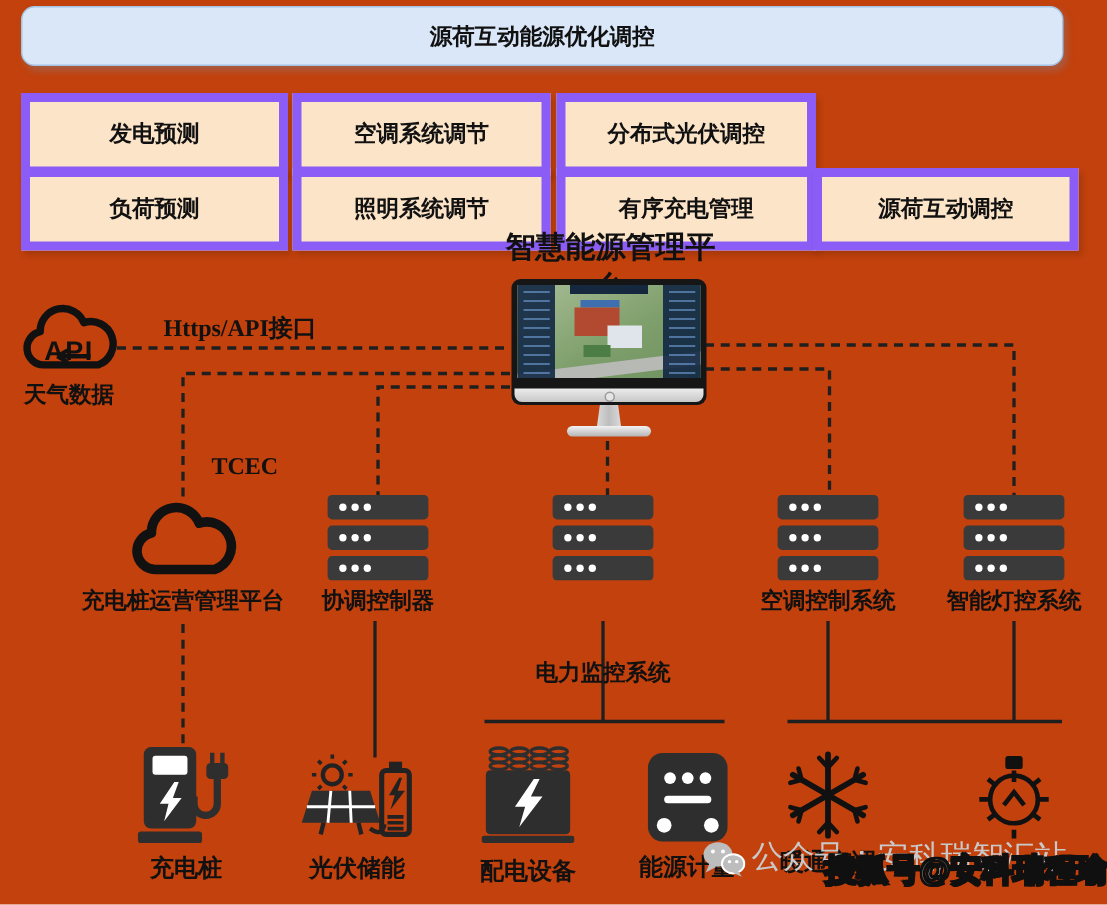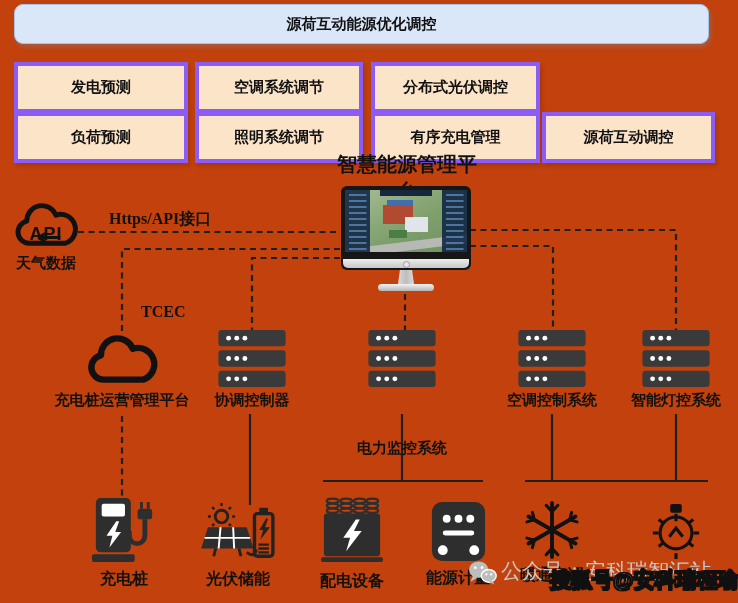--- a/index.html
+++ b/index.html
@@ -4,21 +4,21 @@
 <style>
   html,body{margin:0;padding:0;background:#fff;}
   .canvas{position:relative;width:738px;height:603px;background:#c2410c;overflow:hidden;
           font-family:"Liberation Sans","DejaVu Sans",sans-serif;color:#111;}
   .abs{position:absolute;}
   
   .banner{left:14px;top:4px;width:693px;height:38px;background:#d9e7f8;border:1px solid #a6c3e3;
           border-radius:9px;box-shadow:2px 3px 5px rgba(120,140,170,.35);
           display:flex;align-items:center;justify-content:center;font-weight:bold;font-size:15px;}
   
-  .obox{height:43px;background:#fce4c8;border:4px solid #8b5cf6;box-shadow:2px 3px 4px rgba(0,0,0,.15);
+  .obox{height:43px;background:#fce4c8;border:6px solid #8b5cf6;box-shadow:2px 3px 4px rgba(0,0,0,.15);
         display:flex;align-items:center;justify-content:center;font-weight:bold;font-size:15px;}
   
   .node{display:flex;flex-direction:column;align-items:center;}
   .nlabel{font-weight:bold;font-size:15px;white-space:nowrap;margin-top:4px;}
   .dlabel{font-weight:bold;font-size:16px;white-space:nowrap;margin-top:5px;}
   .serif{font-family:"Liberation Serif","DejaVu Serif",serif;font-weight:bold;}
   
   .monitor{left:341px;top:186px;width:130px;height:106px;}
   .bezel{position:absolute;left:0;top:0;width:130px;height:84px;background:#161616;border-radius:6px;}
   .screen{position:absolute;left:4px;top:4px;width:122px;height:62px;overflow:hidden;

